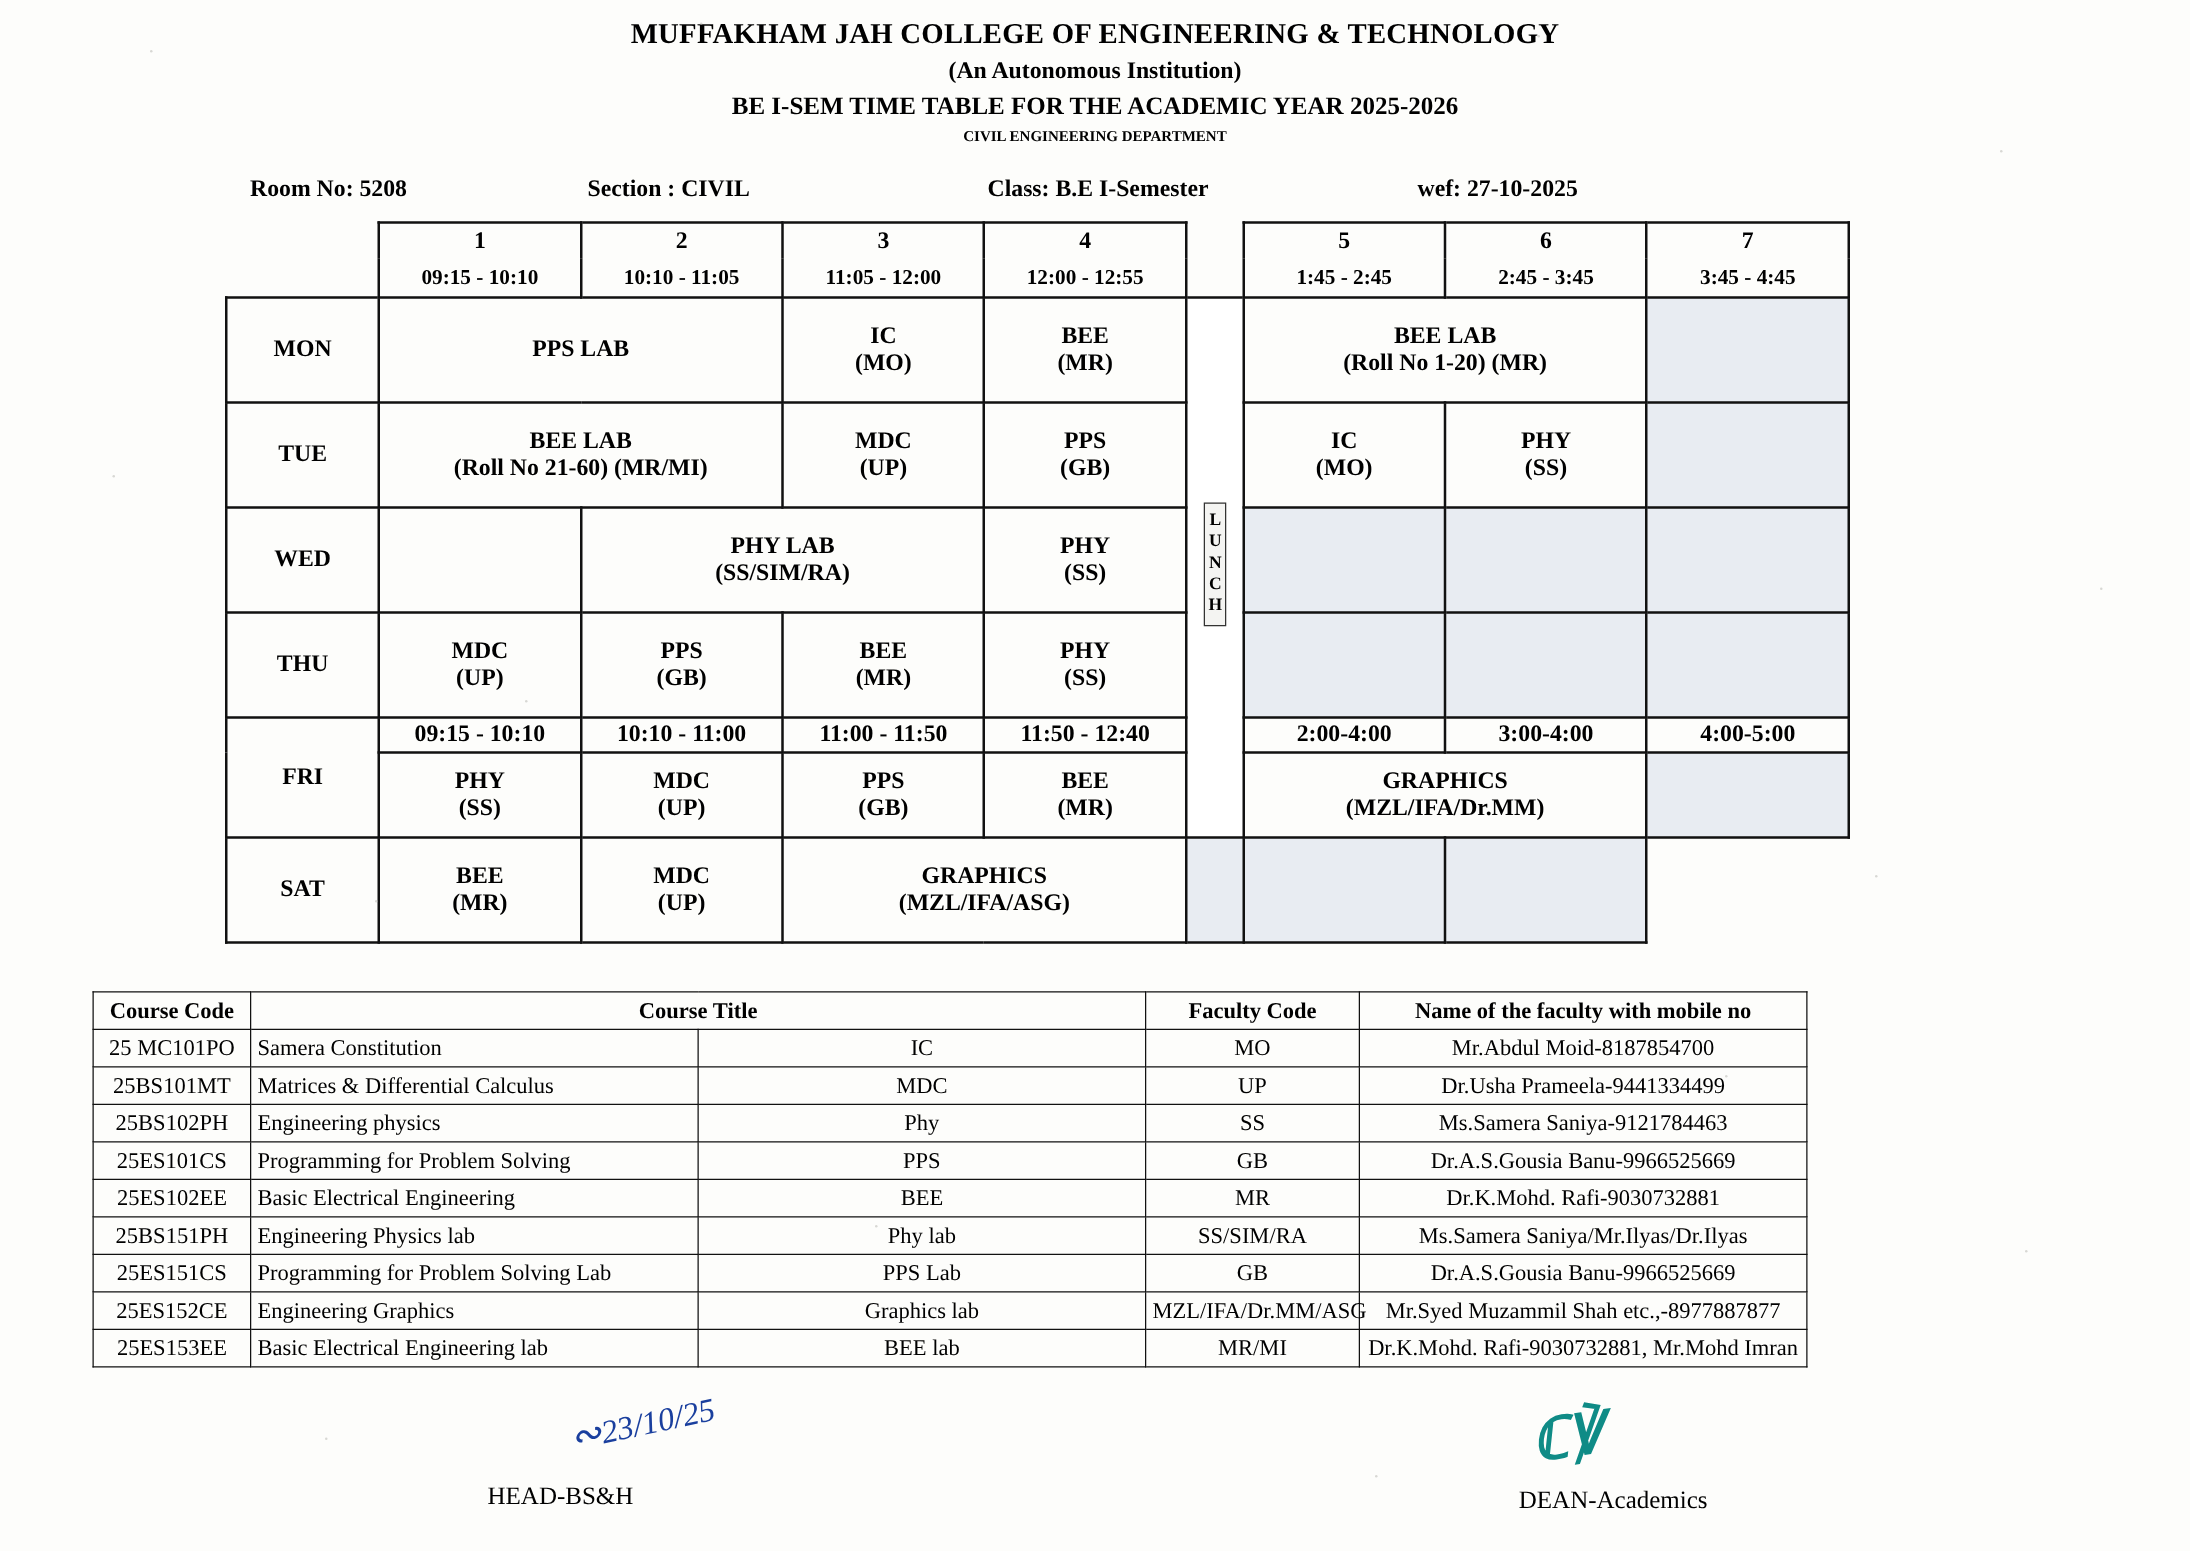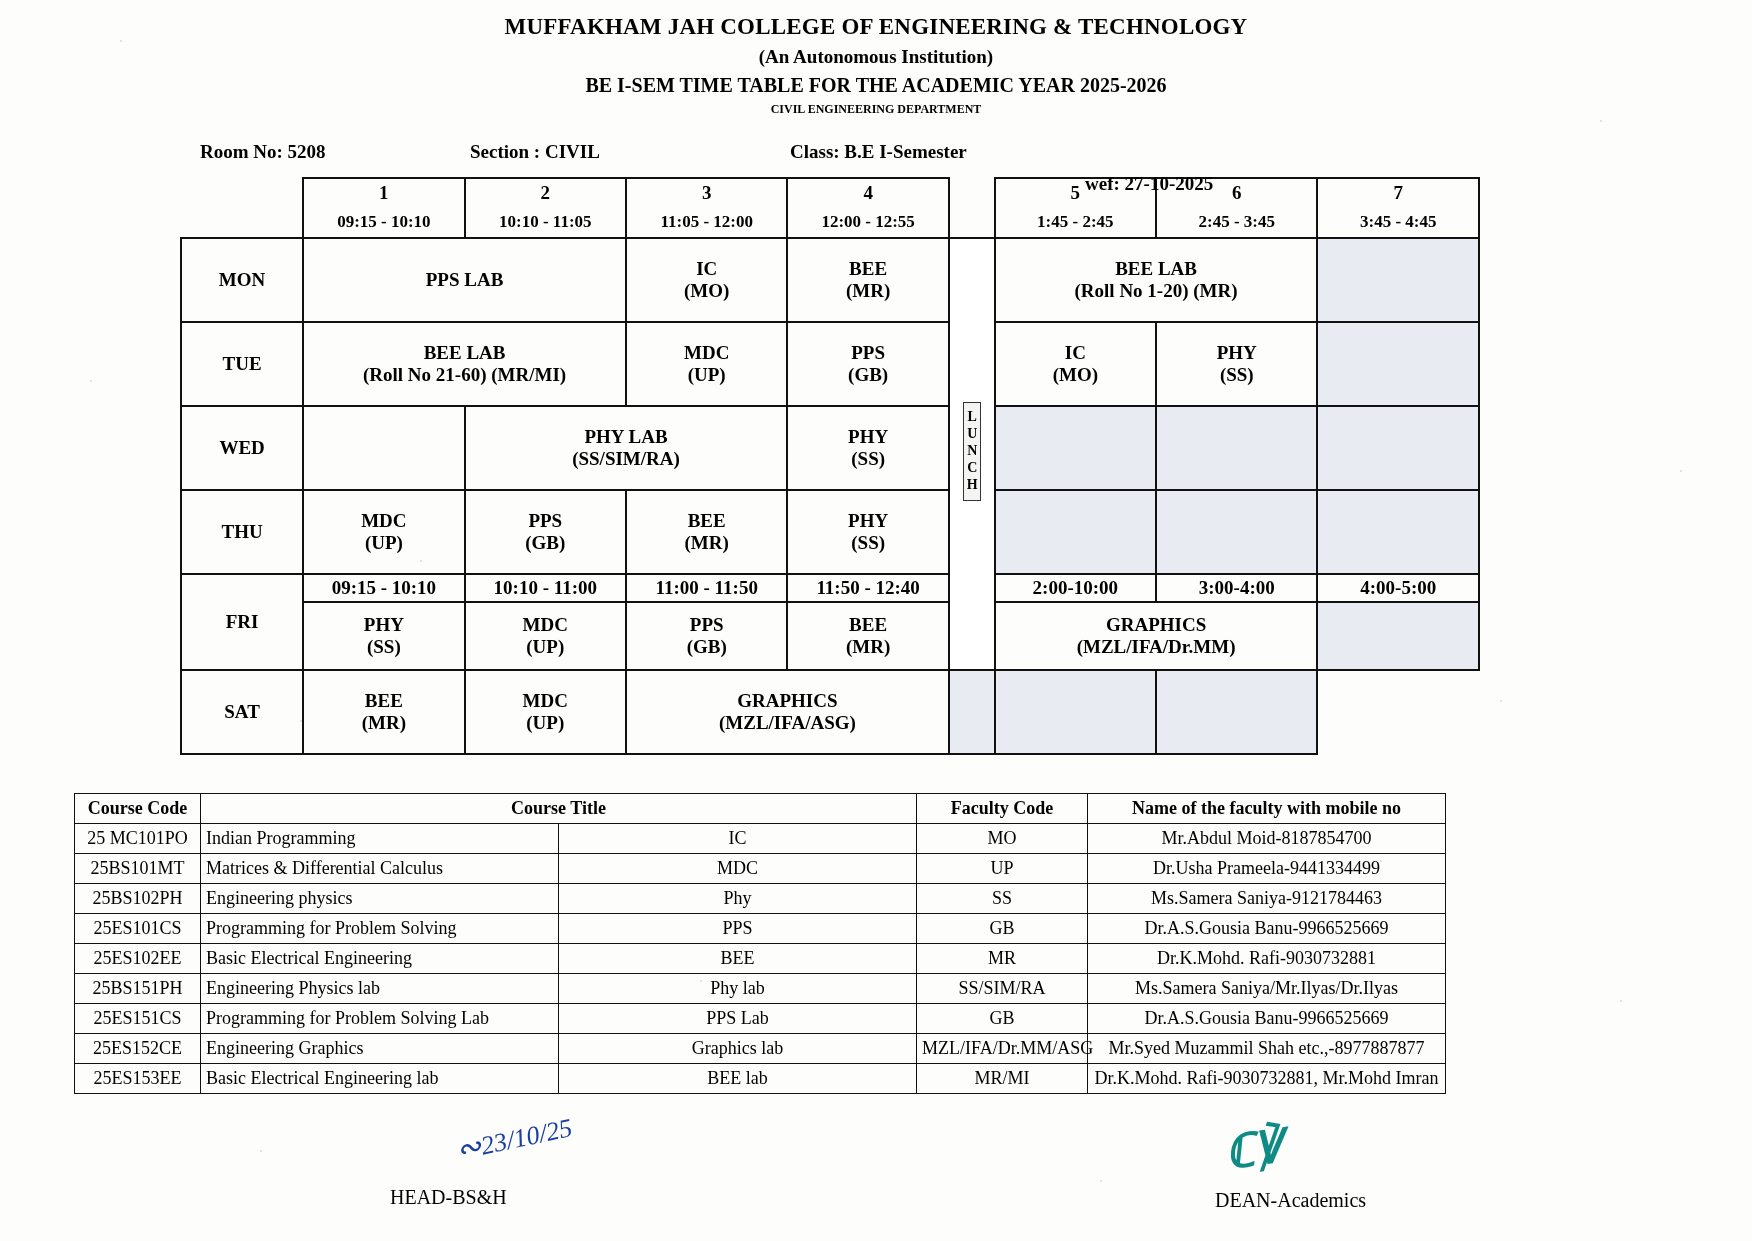--- a/index.html
+++ b/index.html
@@ -56,21 +56,21 @@
     position: relative;
     margin: 24px 0 10px 0;
     height: 26px;
     font-size: 19px;
     font-weight: bold;
   }
   .meta span { position: absolute; white-space: nowrap; }
   .m-room { left: 200px; }
   .m-section { left: 470px; }
   .m-class { left: 790px; }
-  .m-wef { left: 1085px; margin-top: 32px; }
+  .m-wef { left: 1134px; }
 
   table.tt {
     border-collapse: collapse;
     margin-left: 180px;
     width: 1300px;
     table-layout: fixed;
   }
   table.tt td, table.tt th {
     border: 2px solid #111;
     text-align: center;
@@ -319,21 +319,21 @@
         <td class="blank"></td>
         <td class="blank"></td>
       </tr>
 
       <tr>
         <td rowspan="2" class="daycell">FRI</td>
         <td class="smalltime">09:15 - 10:10</td>
         <td class="smalltime">10:10 - 11:00</td>
         <td class="smalltime">11:00 - 11:50</td>
         <td class="smalltime">11:50 - 12:40</td>
-        <td class="smalltime">2:00-10:00</td>
+        <td class="smalltime">2:00-4:00</td>
         <td class="smalltime">3:00-4:00</td>
         <td class="smalltime">4:00-5:00</td>
       </tr>
 
       <tr>
         <td style="height:62px">
           <div>PHY</div>
           <div>(SS)</div>
         </td>
         <td>
@@ -381,21 +381,21 @@
       <tr>
         <th class="c-code">Course Code</th>
         <th colspan="2">Course Title</th>
         <th class="c-fac">Faculty Code</th>
         <th class="c-name">Name of the faculty with mobile no</th>
       </tr>
     </thead>
     <tbody>
       <tr>
         <td class="c-code">25 MC101PO</td>
-        <td class="c-title">Indian Programming</td>
+        <td class="c-title">Samera Constitution</td>
         <td class="c-short">IC</td>
         <td class="c-fac">MO</td>
         <td class="c-name">Mr.Abdul Moid-8187854700</td>
       </tr>
       <tr>
         <td class="c-code">25BS101MT</td>
         <td class="c-title">Matrices &amp; Differential Calculus</td>
         <td class="c-short">MDC</td>
         <td class="c-fac">UP</td>
         <td class="c-name">Dr.Usha Prameela-9441334499</td>

